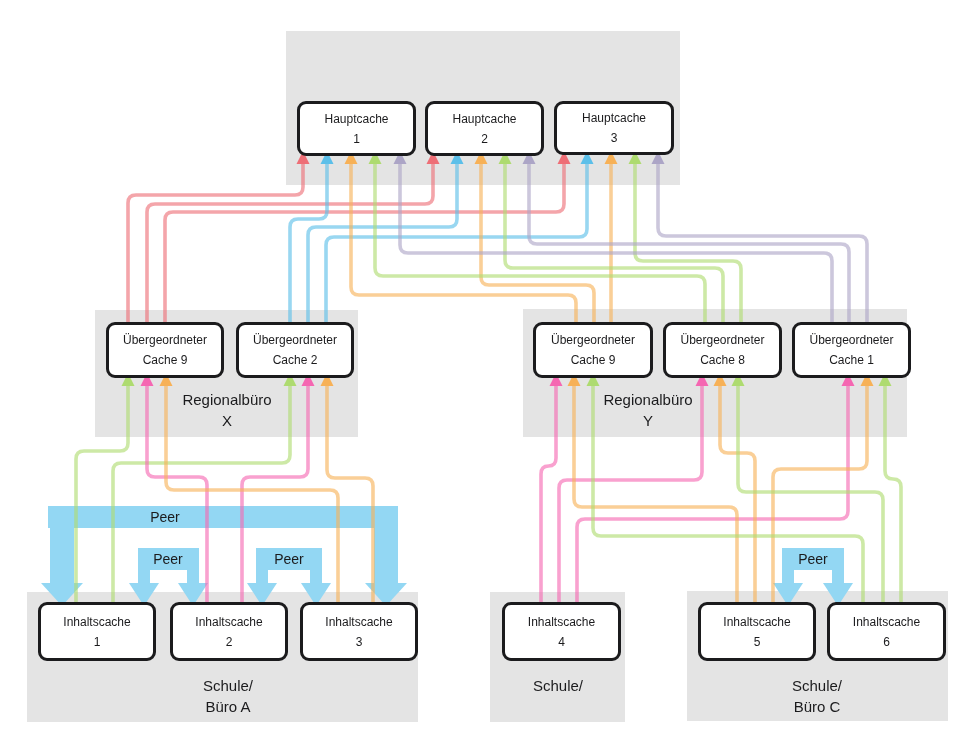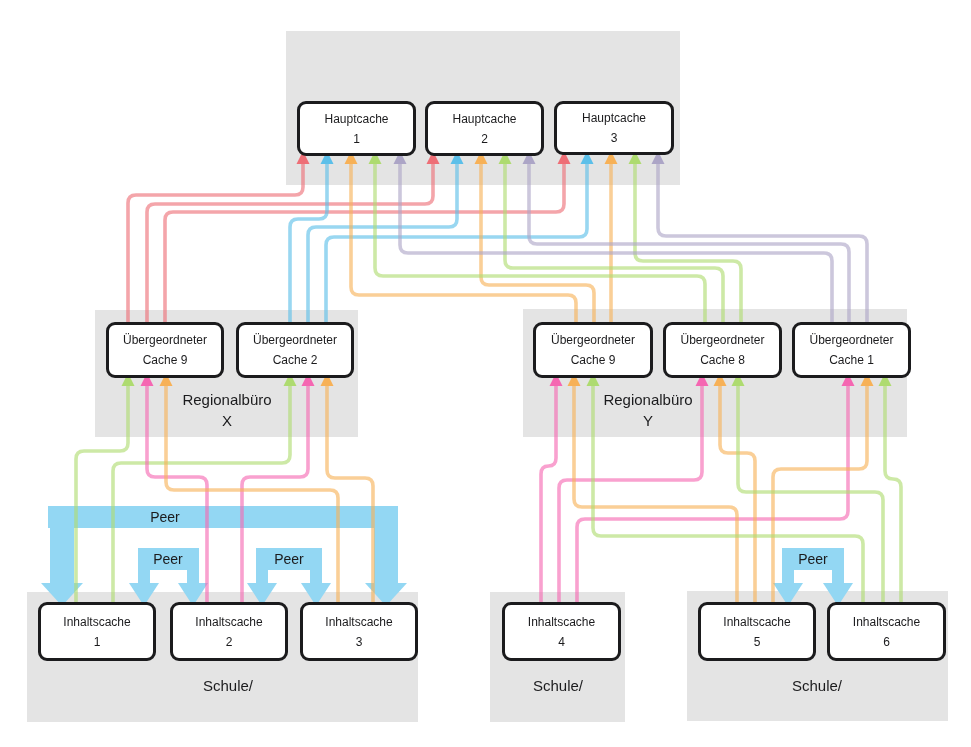--- a/index.html
+++ b/index.html
@@ -207,21 +207,23 @@
   <div class="plabel" id="l-rx">
     <div>Regionalbüro</div>
     <div>X</div>
   </div>
   <div class="plabel" id="l-ry">
     <div>Regionalbüro</div>
     <div>Y</div>
   </div>
   <div class="plabel" id="l-sa">
     <div>Schule/</div>
+    <div>Büro A</div>
   </div>
   <div class="plabel" id="l-sb">
     <div>Schule/</div>
   </div>
   <div class="plabel" id="l-sc">
     <div>Schule/</div>
+    <div>Büro C</div>
   </div>
 
 </div>
 
 </body></html>

